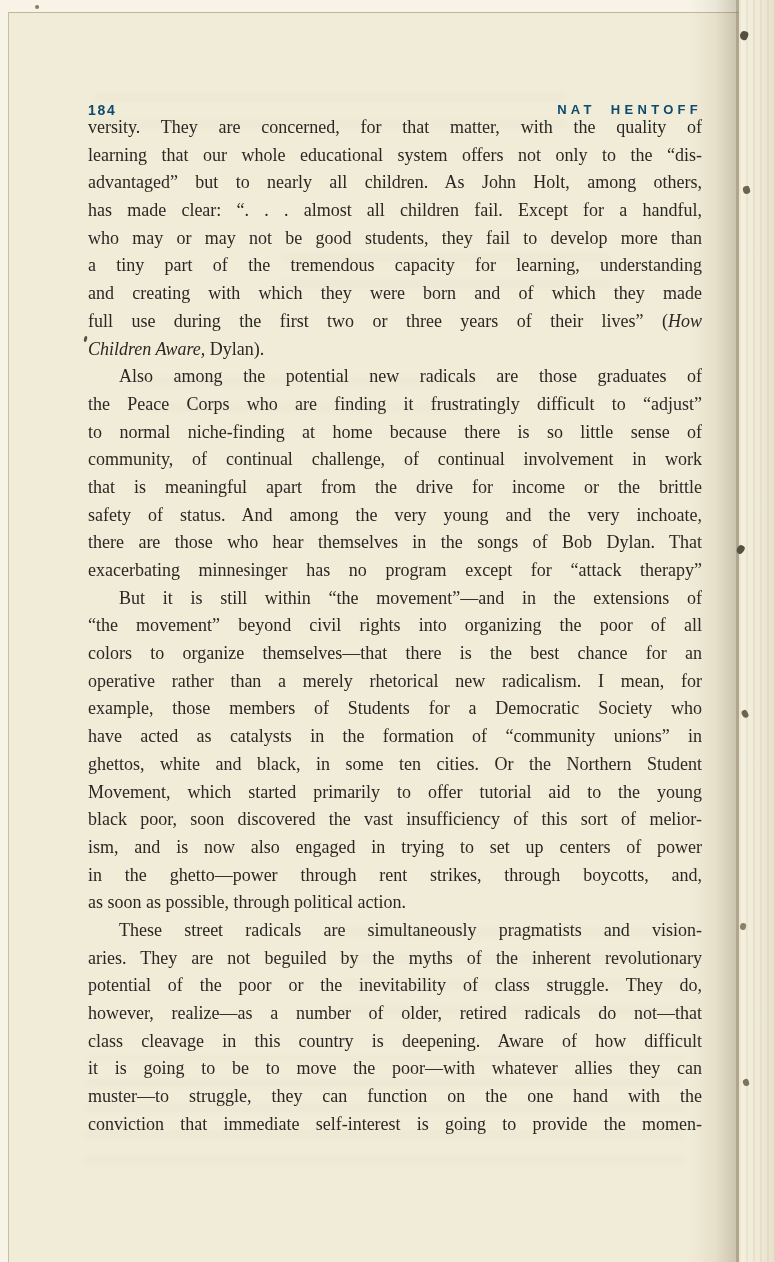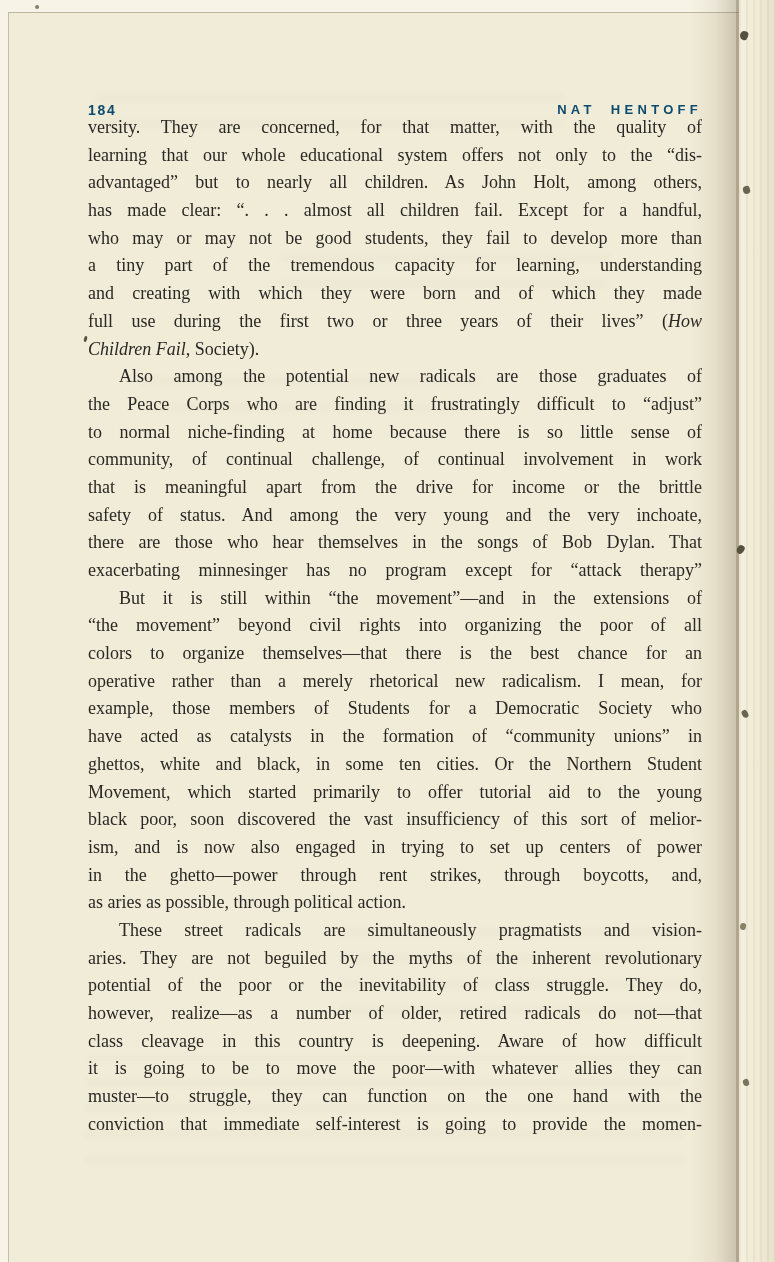--- a/index.html
+++ b/index.html
@@ -116,41 +116,41 @@
 
 <div class="text-column">
     <div class="line"><span>versity. They are concerned, for that matter, with the quality of</span></div>
     <div class="line"><span>learning that our whole educational system offers not only to the “dis-</span></div>
     <div class="line"><span>advantaged” but to nearly all children. As John Holt, among others,</span></div>
     <div class="line"><span>has made clear: “. . . almost all children fail. Except for a handful,</span></div>
     <div class="line"><span>who may or may not be good students, they fail to develop more than</span></div>
     <div class="line"><span>a tiny part of the tremendous capacity for learning, understanding</span></div>
     <div class="line"><span>and creating with which they were born and of which they made</span></div>
     <div class="line"><span>full use during the first two or three years of their lives” (</span><em>How</em></div>
-    <div class="line last"><em>Children Fail,</em><span> Society).</span></div>
+    <div class="line last"><em>Children Aware,</em><span> Dylan).</span></div>
     <div class="line indent"><span>Also among the potential new radicals are those graduates of</span></div>
     <div class="line"><span>the Peace Corps who are finding it frustratingly difficult to “adjust”</span></div>
     <div class="line"><span>to normal niche-finding at home because there is so little sense of</span></div>
     <div class="line"><span>community, of continual challenge, of continual involvement in work</span></div>
     <div class="line"><span>that is meaningful apart from the drive for income or the brittle</span></div>
     <div class="line"><span>safety of status. And among the very young and the very inchoate,</span></div>
     <div class="line"><span>there are those who hear themselves in the songs of Bob Dylan. That</span></div>
     <div class="line"><span>exacerbating minnesinger has no program except for “attack therapy”</span></div>
     <div class="line indent"><span>But it is still within “the movement”—and in the extensions of</span></div>
     <div class="line"><span>“the movement” beyond civil rights into organizing the poor of all</span></div>
     <div class="line"><span>colors to organize themselves—that there is the best chance for an</span></div>
     <div class="line"><span>operative rather than a merely rhetorical new radicalism. I mean, for</span></div>
     <div class="line"><span>example, those members of Students for a Democratic Society who</span></div>
     <div class="line"><span>have acted as catalysts in the formation of “community unions” in</span></div>
     <div class="line"><span>ghettos, white and black, in some ten cities. Or the Northern Student</span></div>
     <div class="line"><span>Movement, which started primarily to offer tutorial aid to the young</span></div>
     <div class="line"><span>black poor, soon discovered the vast insufficiency of this sort of melior-</span></div>
     <div class="line"><span>ism, and is now also engaged in trying to set up centers of power</span></div>
     <div class="line"><span>in the ghetto—power through rent strikes, through boycotts, and,</span></div>
-    <div class="line last"><span>as aries as possible, through political action.</span></div>
+    <div class="line last"><span>as soon as possible, through political action.</span></div>
     <div class="line indent"><span>These street radicals are simultaneously pragmatists and vision-</span></div>
     <div class="line"><span>aries. They are not beguiled by the myths of the inherent revolutionary</span></div>
     <div class="line"><span>potential of the poor or the inevitability of class struggle. They do,</span></div>
     <div class="line"><span>however, realize—as a number of older, retired radicals do not—that</span></div>
     <div class="line"><span>class cleavage in this country is deepening. Aware of how difficult</span></div>
     <div class="line"><span>it is going to be to move the poor—with whatever allies they can</span></div>
     <div class="line"><span>muster—to struggle, they can function on the one hand with the</span></div>
     <div class="line"><span>conviction that immediate self-interest is going to provide the momen-</span></div>
   </div>
 

